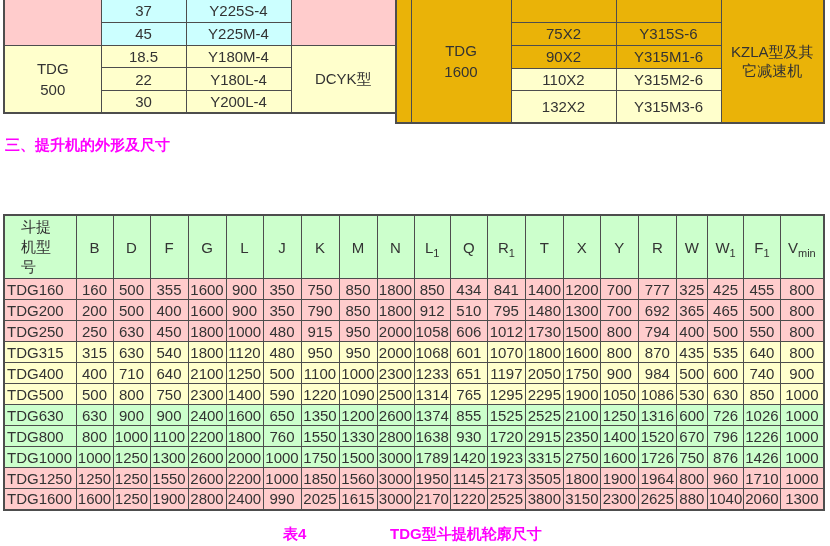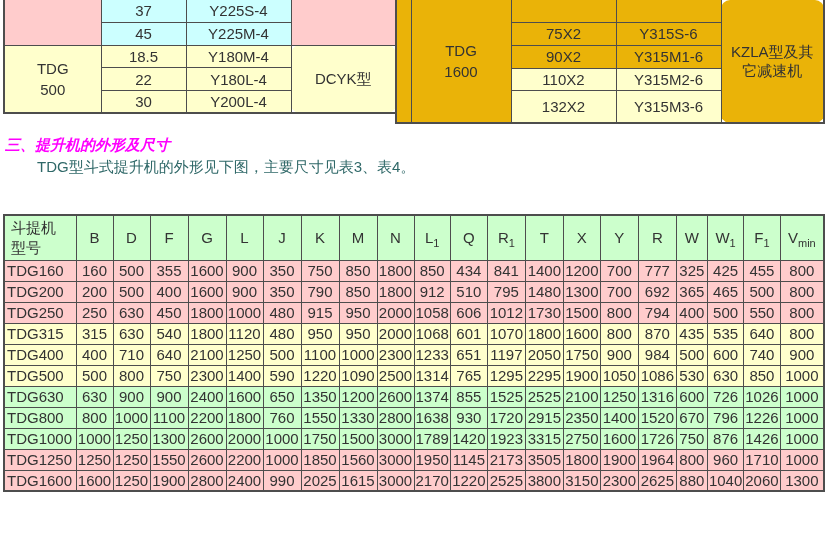--- a/index.html
+++ b/index.html
@@ -24,38 +24,38 @@
   .tt table { border:2px solid #4d4d4d; border-top:none; height:114px; width:100%; }
   .tt td { height:22px; }
   .tt tr.cut td { border-top:none; }
   #top-left  { left:3px;   width:392px; }
   #top-right { left:395px; width:428px; }
   .pink   { background:#ffcccc; }
   .cyan   { background:#ccffff; }
   .yellow { background:#ffffcc; }
   .green  { background:#eab308; }
   .model-cell-top { white-space:pre-line; line-height:21px; }
-  .reducer-cell { padding:0 6px; line-height:19px;border-radius:9px; }
+  .reducer-cell { padding:0 6px; line-height:19px; }
 
   
   .h-magenta { color:#ff00ff; font-weight:bold; font-size:15px; }
-  #section-heading { position:absolute; top:136px; left:5px;font-style:italic; }
+  #section-heading { position:absolute; top:136px; left:5px; }
   #section-body { position:absolute; top:158px; left:37px; color:#2f6868; font-size:15px; }
   .caption-row { position:absolute; left:0; width:830px; height:18px; }
   #caption3 { top:190px; }
   #caption4 { top:525px; }
   .cap-label { position:absolute; left:283px; }
   .cap-title { position:absolute; left:390px; }
 
   
   #table3 { position:absolute; top:214px; left:3px; border:2px solid #4d4d4d; }
   #table3 th {
     background:#ccffcc; font-weight:normal; height:45px; font-size:15px;
   }
-  #table3 th.model-head { text-align:left; line-height:20px; padding:1px 6px; }
+  #table3 th.model-head { text-align:left; line-height:20px; padding:1px 16px; }
   #table3 tbody td { height:21px; }
   #table3 td.model-cell { text-align:left; padding-left:2px; }
   #table3 sub { font-size:11px; line-height:0; }
   tr.row-pink td   { background:#ffcccc; }
   tr.row-yellow td { background:#ffffcc; }
   tr.row-green td  { background:#ccffcc; }
 </style>
 </head>
 <body>
 
@@ -131,21 +131,20 @@
       </tr>
       <tr style="height:33px">
         <td class="yellow">132X2</td>
         <td class="yellow">Y315M3-6</td>
       </tr>
     </tbody>
       </table>
   </div>
 
   <div id="section-heading" class="h-magenta">三、提升机的外形及尺寸</div>
-  <div id="section-body">TDG型斗式提升机的外形见下图，主要尺寸见表3、表4。</div>
 
 
   <table id="table3">
     <colgroup id="t3-cols">
         <col style="width: 72px;">
         <col style="width: 37px;">
         <col style="width: 37px;">
         <col style="width: 38px;">
         <col style="width: 38px;">
         <col style="width: 37px;">
@@ -440,14 +439,18 @@
           <td>2300</td>
           <td>2625</td>
           <td>880</td>
           <td>1040</td>
           <td>2060</td>
           <td>1300</td>
         </tr>
       </tbody>
   </table>
 
+  <div class="caption-row" id="caption4">
+    <span class="cap-label h-magenta">表4</span>
+    <span class="cap-title h-magenta">TDG型斗提机轮廓尺寸</span>
+  </div>
 
 </div>
 
 </body></html>

